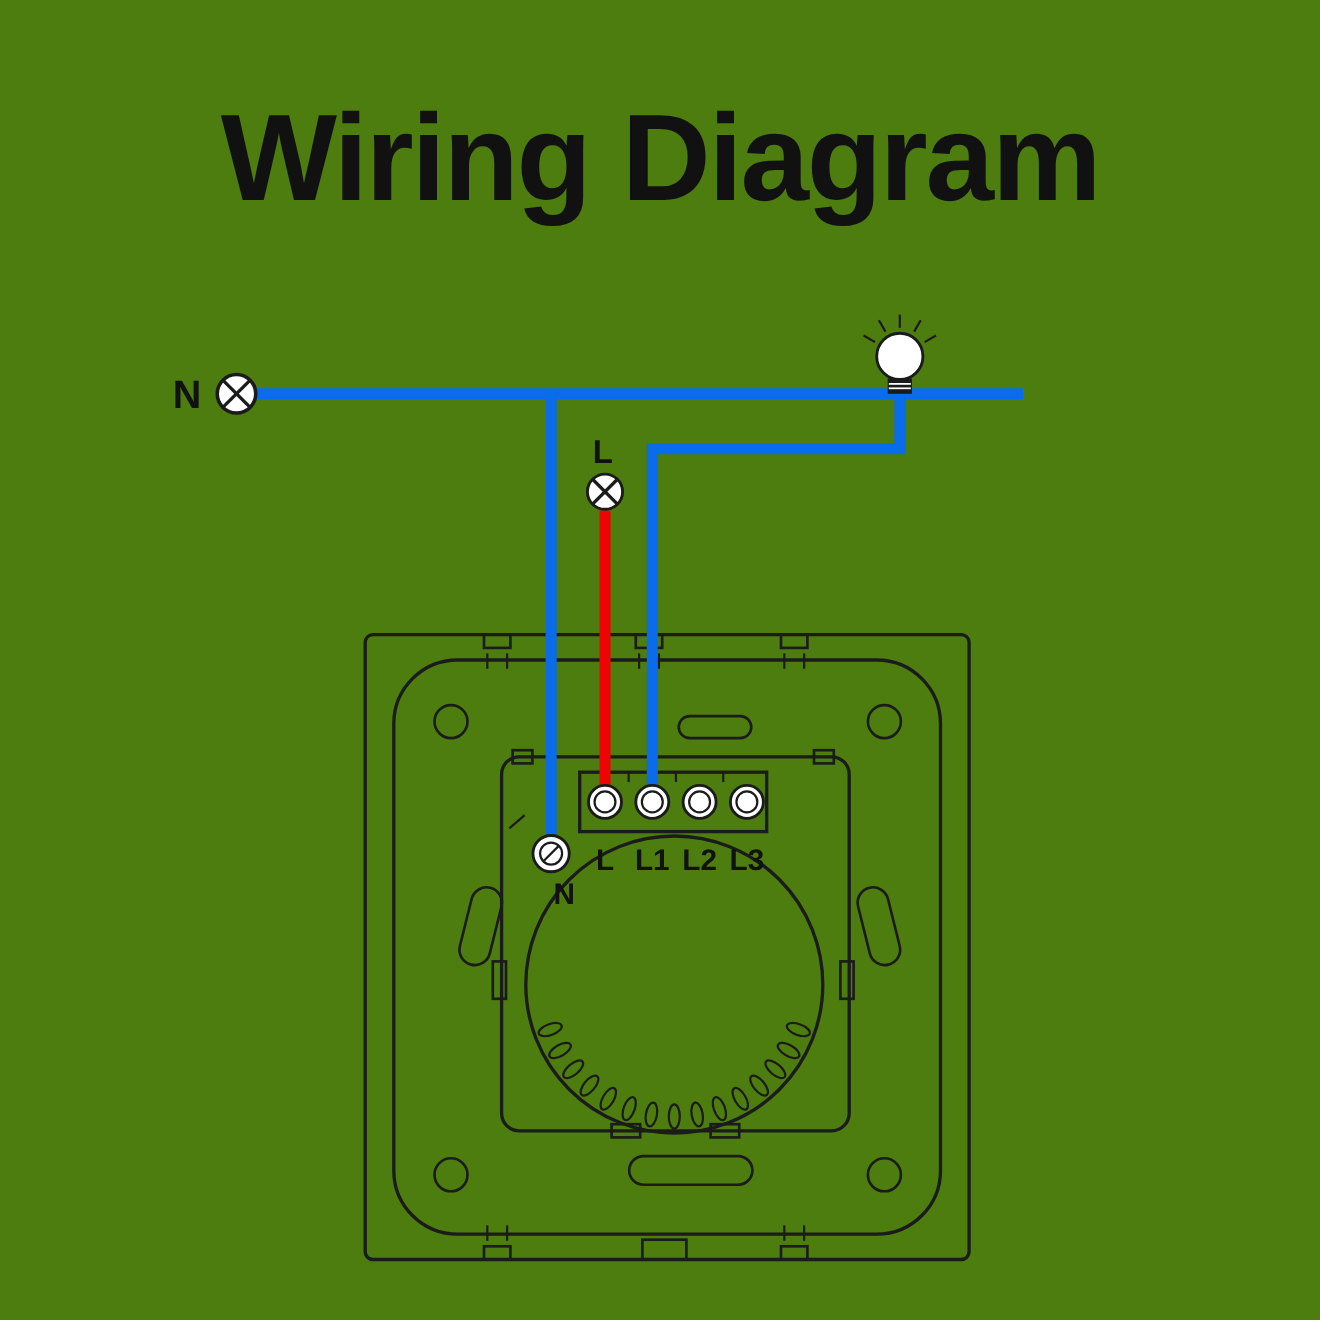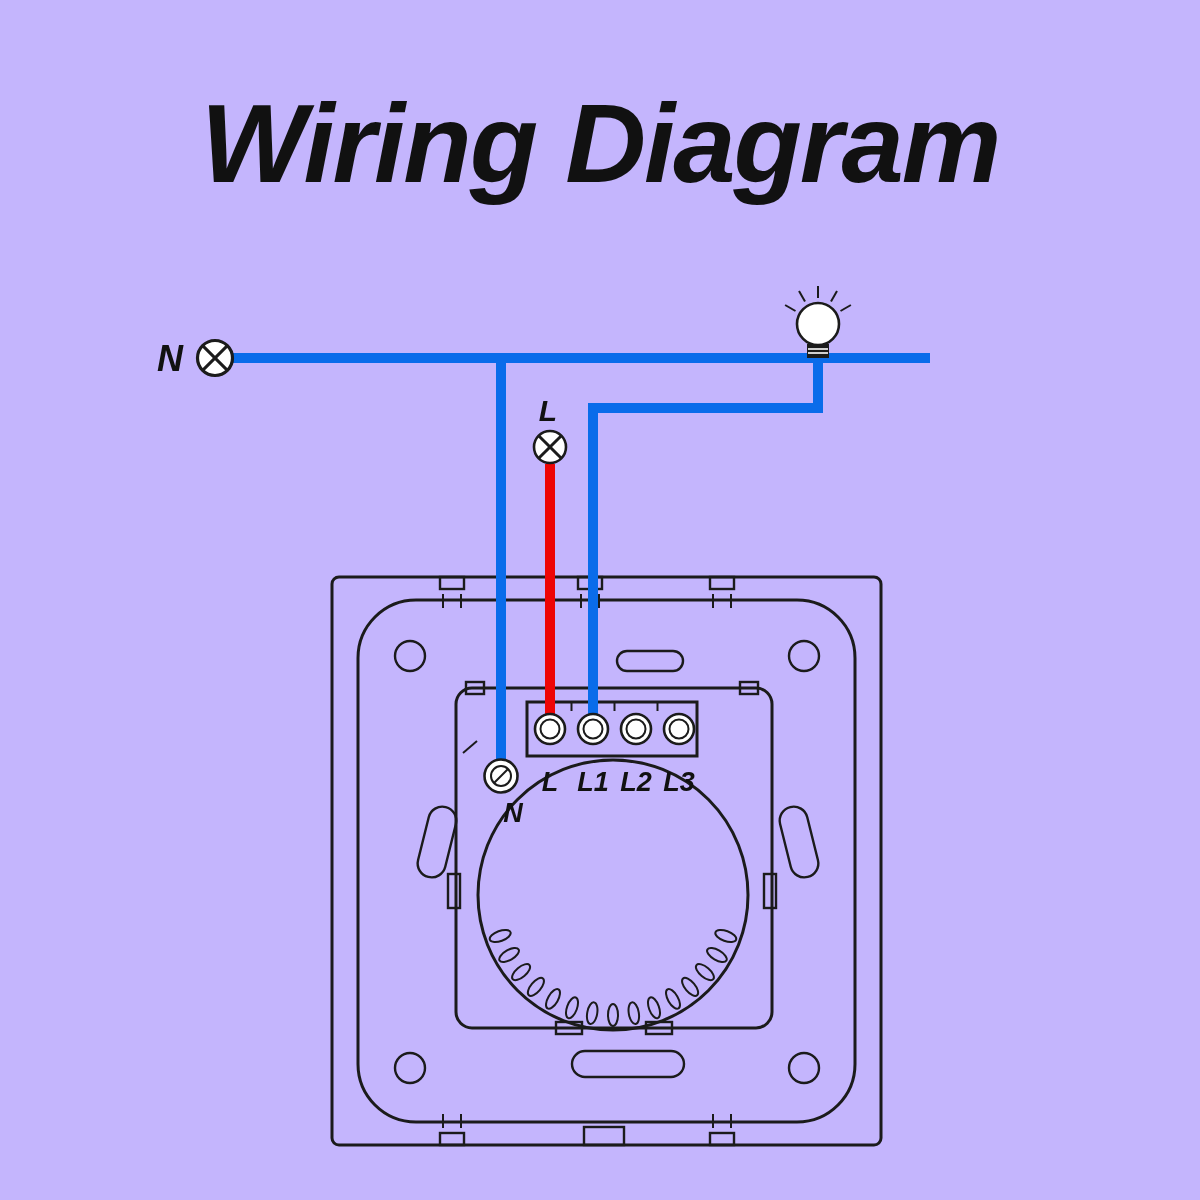--- a/index.html
+++ b/index.html
@@ -1,16 +1,16 @@
 <!DOCTYPE html>
 <html><head>
 <meta charset="utf-8">
 <style>
   html,body{margin:0;padding:0;background:#ffffff;}
-  .stage{width:1200px;height:1200px;position:relative;background:#c4b5fd;overflow:hidden;font-style:italic;}
+  .stage{width:1200px;height:1200px;position:relative;background:#4d7c0f;overflow:hidden;}
   svg{display:block;}
   text{fill:#111;font-family:"Liberation Sans","DejaVu Sans",sans-serif;font-weight:bold;}
   .title{font-size:112px;font-weight:900;letter-spacing:-2px;}
   .src{font-size:36px;}
   .srcL{font-size:30px;}
   .term{font-size:27px;}
   .ol{fill:none;stroke:#1b1b1b;stroke-width:3;}
   .ol2{fill:none;stroke:#1b1b1b;stroke-width:2.4;}
   .olw{fill:#fff;stroke:#1b1b1b;stroke-width:2.6;}
   .thin{fill:none;stroke:#1b1b1b;stroke-width:2;}

